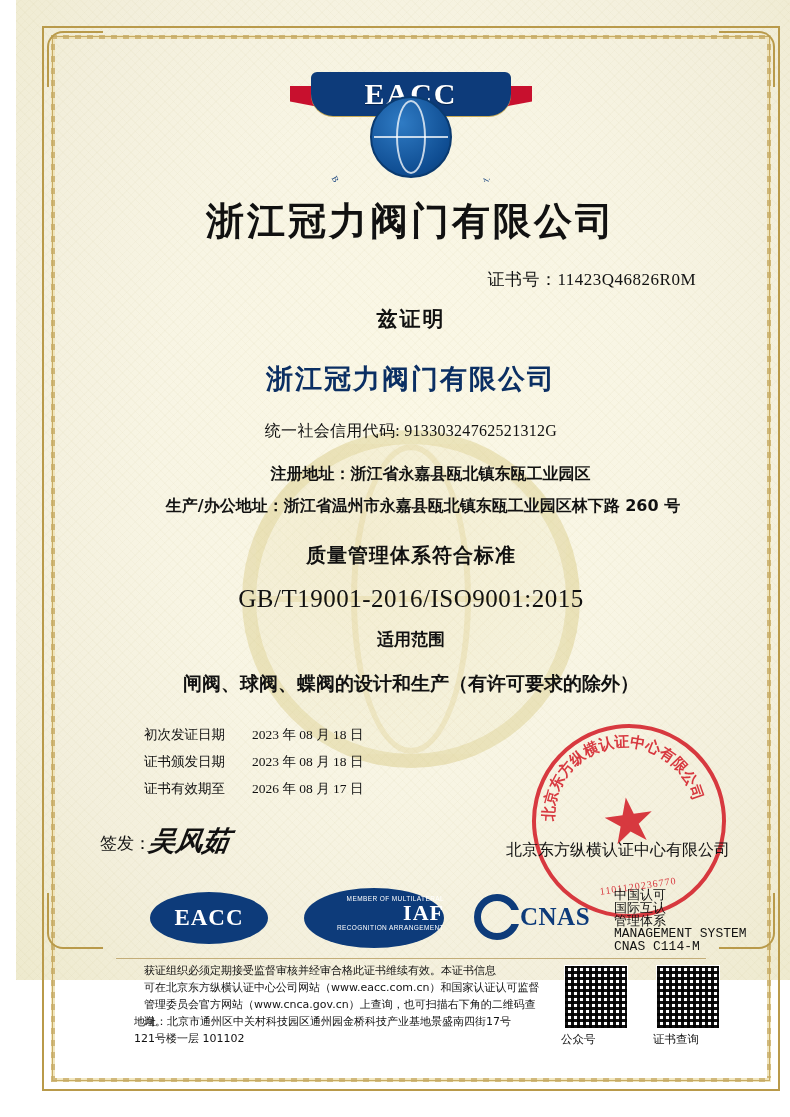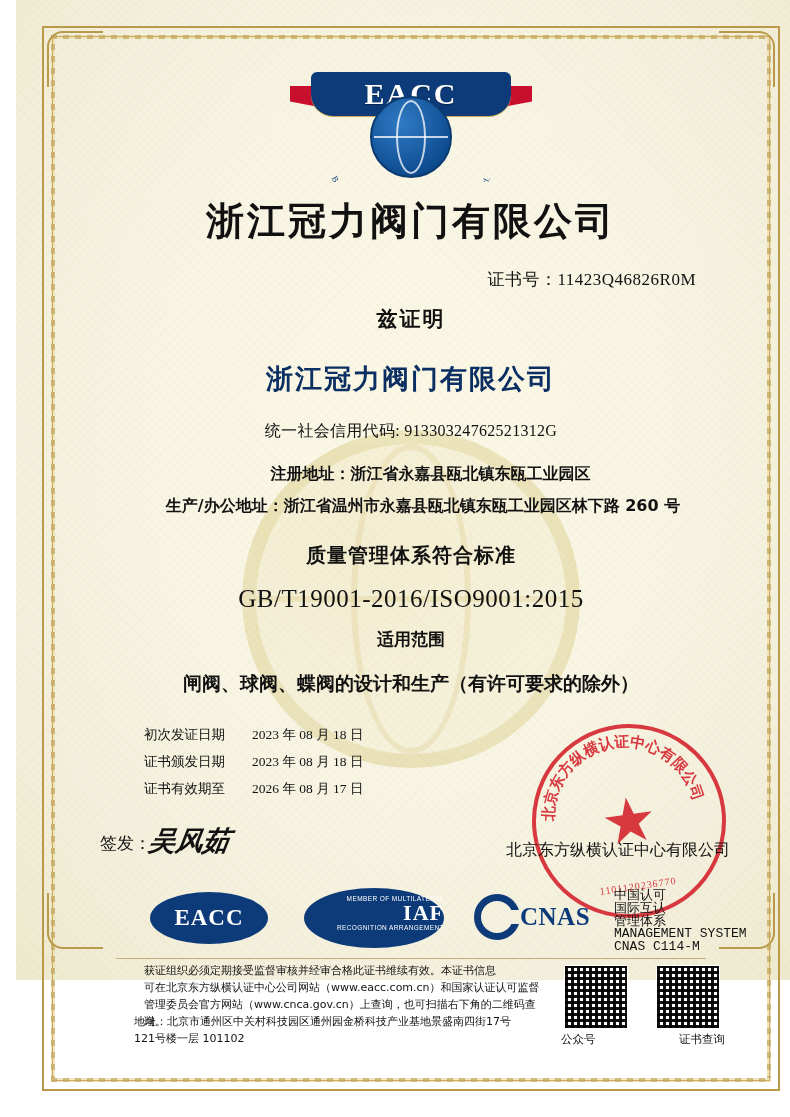--- a/index.html
+++ b/index.html
@@ -402,21 +402,21 @@
   }
   .qr.one { left: 548px; top: 965px; }
   .qr.two { left: 640px; top: 965px; }
   .qr-label {
     position: absolute;
     font-size: 11.5px;
     color: #111;
     font-family: "DejaVu Sans", sans-serif;
   }
   .qr-label.one { left: 545px; top: 1032px; }
-  .qr-label.two { left: 637px; top: 1032px; margin-left: 26px; }
+  .qr-label.two { left: 637px; top: 1032px; }
 </style>
 </head>
 <body>
 
 <div class="certificate">
   <div class="paper-texture"></div>
 
   <div class="border-outer"></div>
   <div class="border-deco"></div>
   <div class="border-inner"></div>

